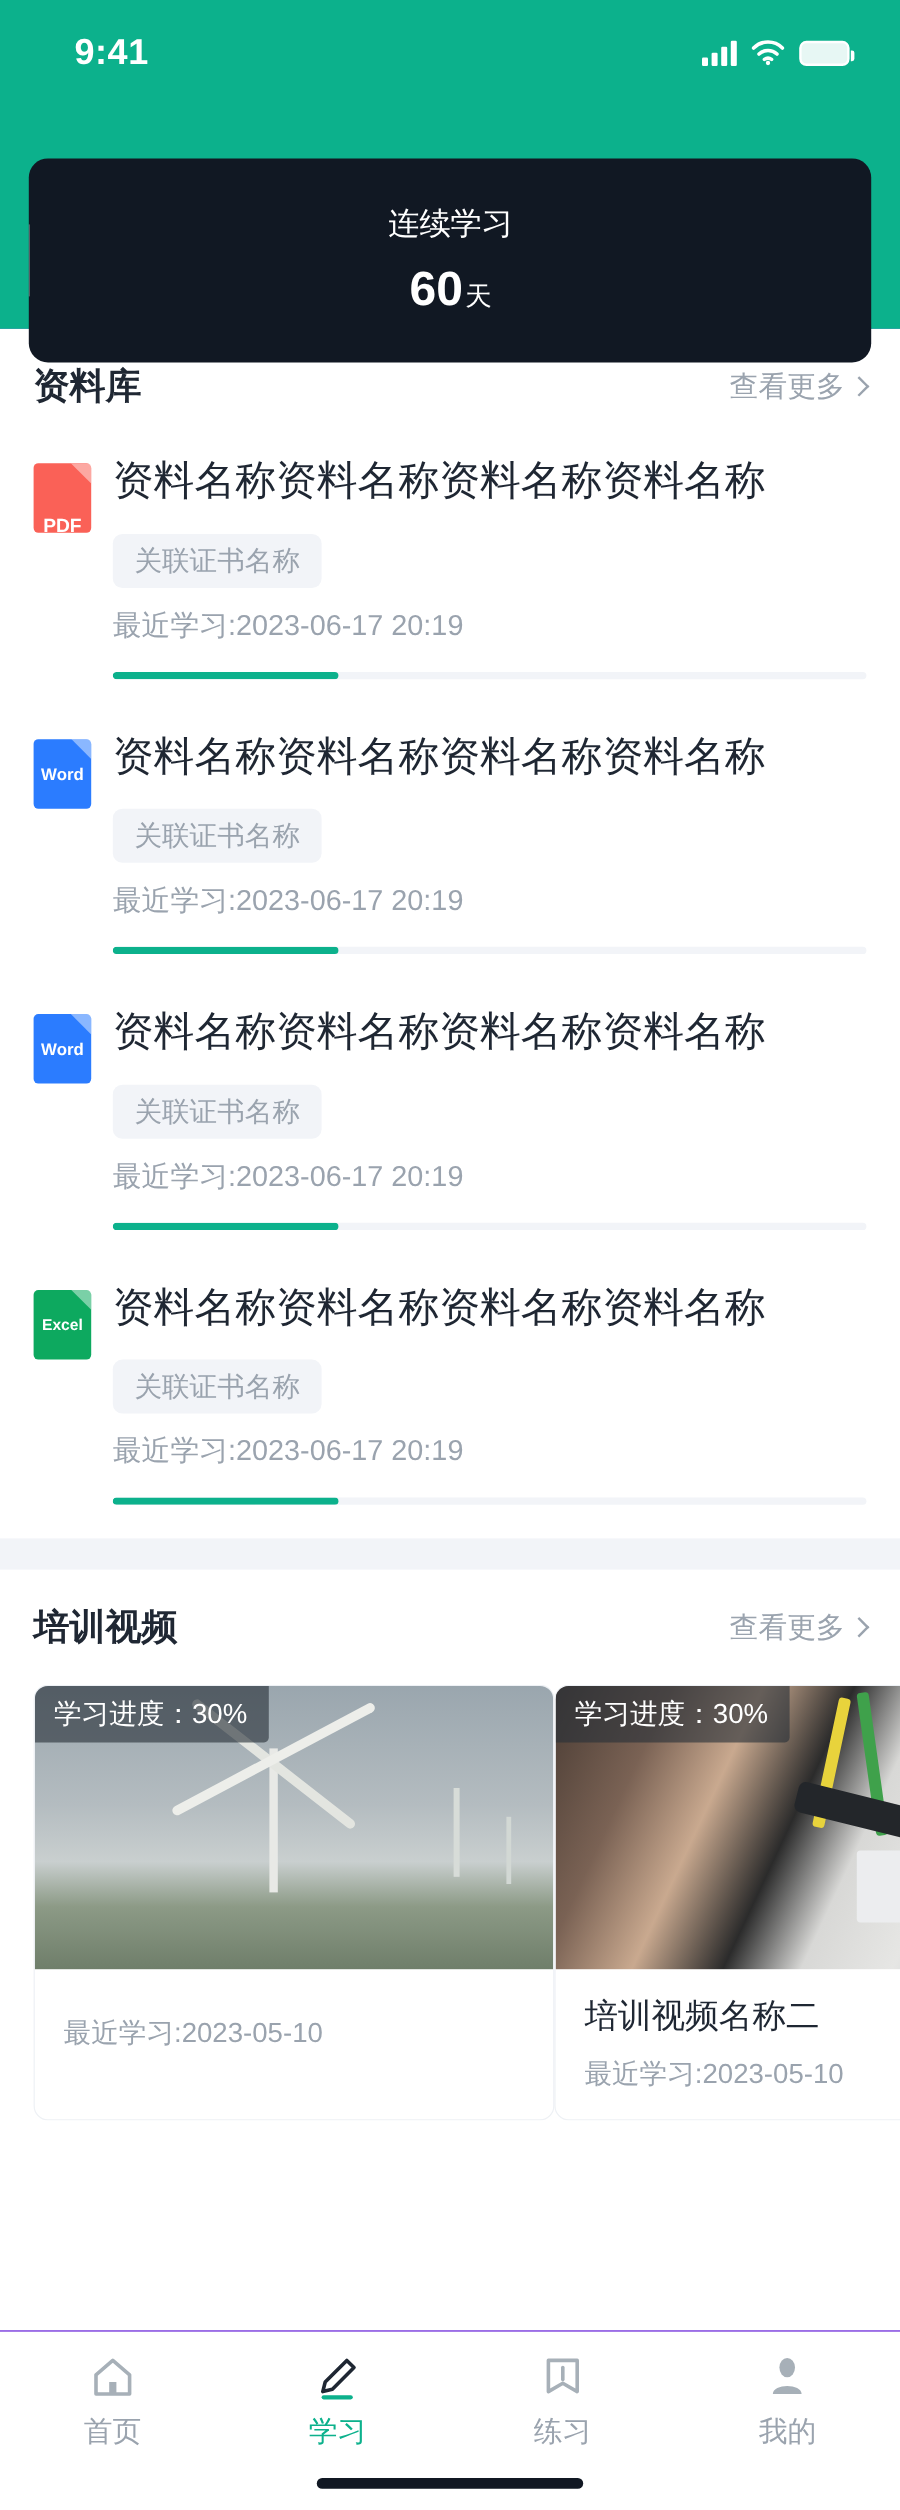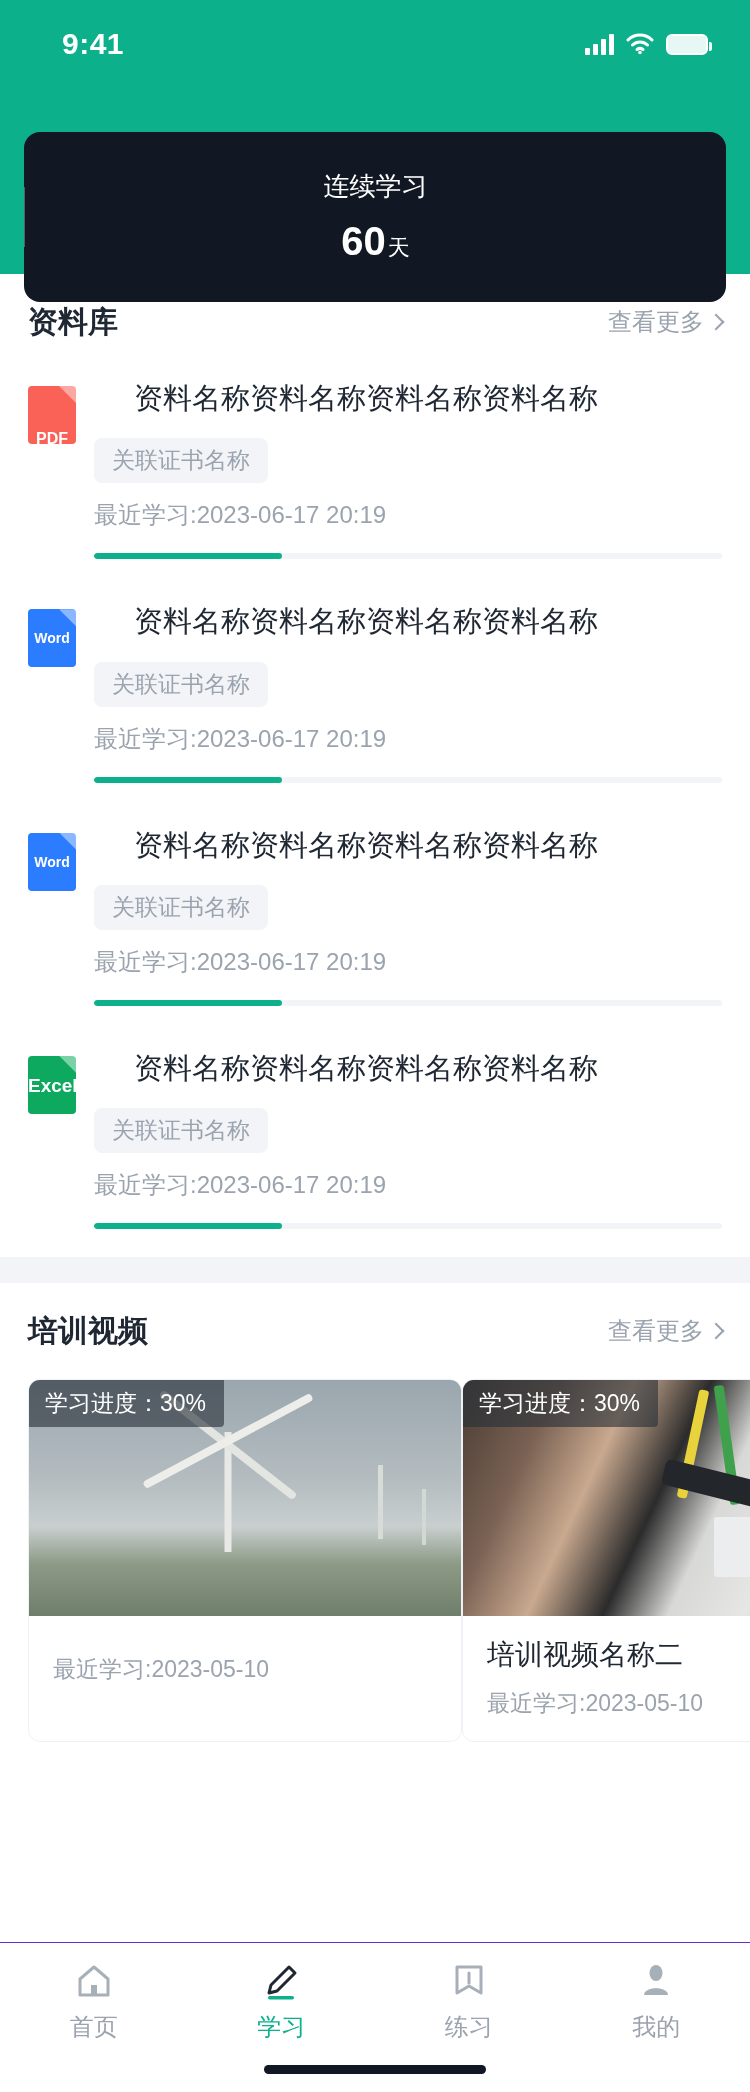--- a/index.html
+++ b/index.html
@@ -175,30 +175,29 @@
     left: 0; right: 0;
     top: 50%;
     transform: translateY(-50%);
     text-align: center;
     color: #ffffff;
     font-weight: 700;
     line-height: 1;
   }
   .ext-pdf  { font-size: 16px; margin-top: 24px; }
   .ext-word { font-size: 14px; }
-  .ext-excel{ font-size: 19px; }
+  .ext-excel{ font-size: 13px; }
 
   .doc-body { flex: 1 1 auto; min-width: 0; }
   .doc-title {
-    font-size: 29px;
+    font-size: 34px;
     color: #1F2733;
     line-height: 1.25;
     white-space: nowrap;
     overflow: hidden;
-    margin-left: 40px;
   }
   .doc-badge {
     display: inline-block;
     margin-top: 22px;
     background: #F2F4F8;
     color: #9AA3AE;
     font-size: 23px;
     padding: 11px 18px;
     border-radius: 8px;
     line-height: 1;

